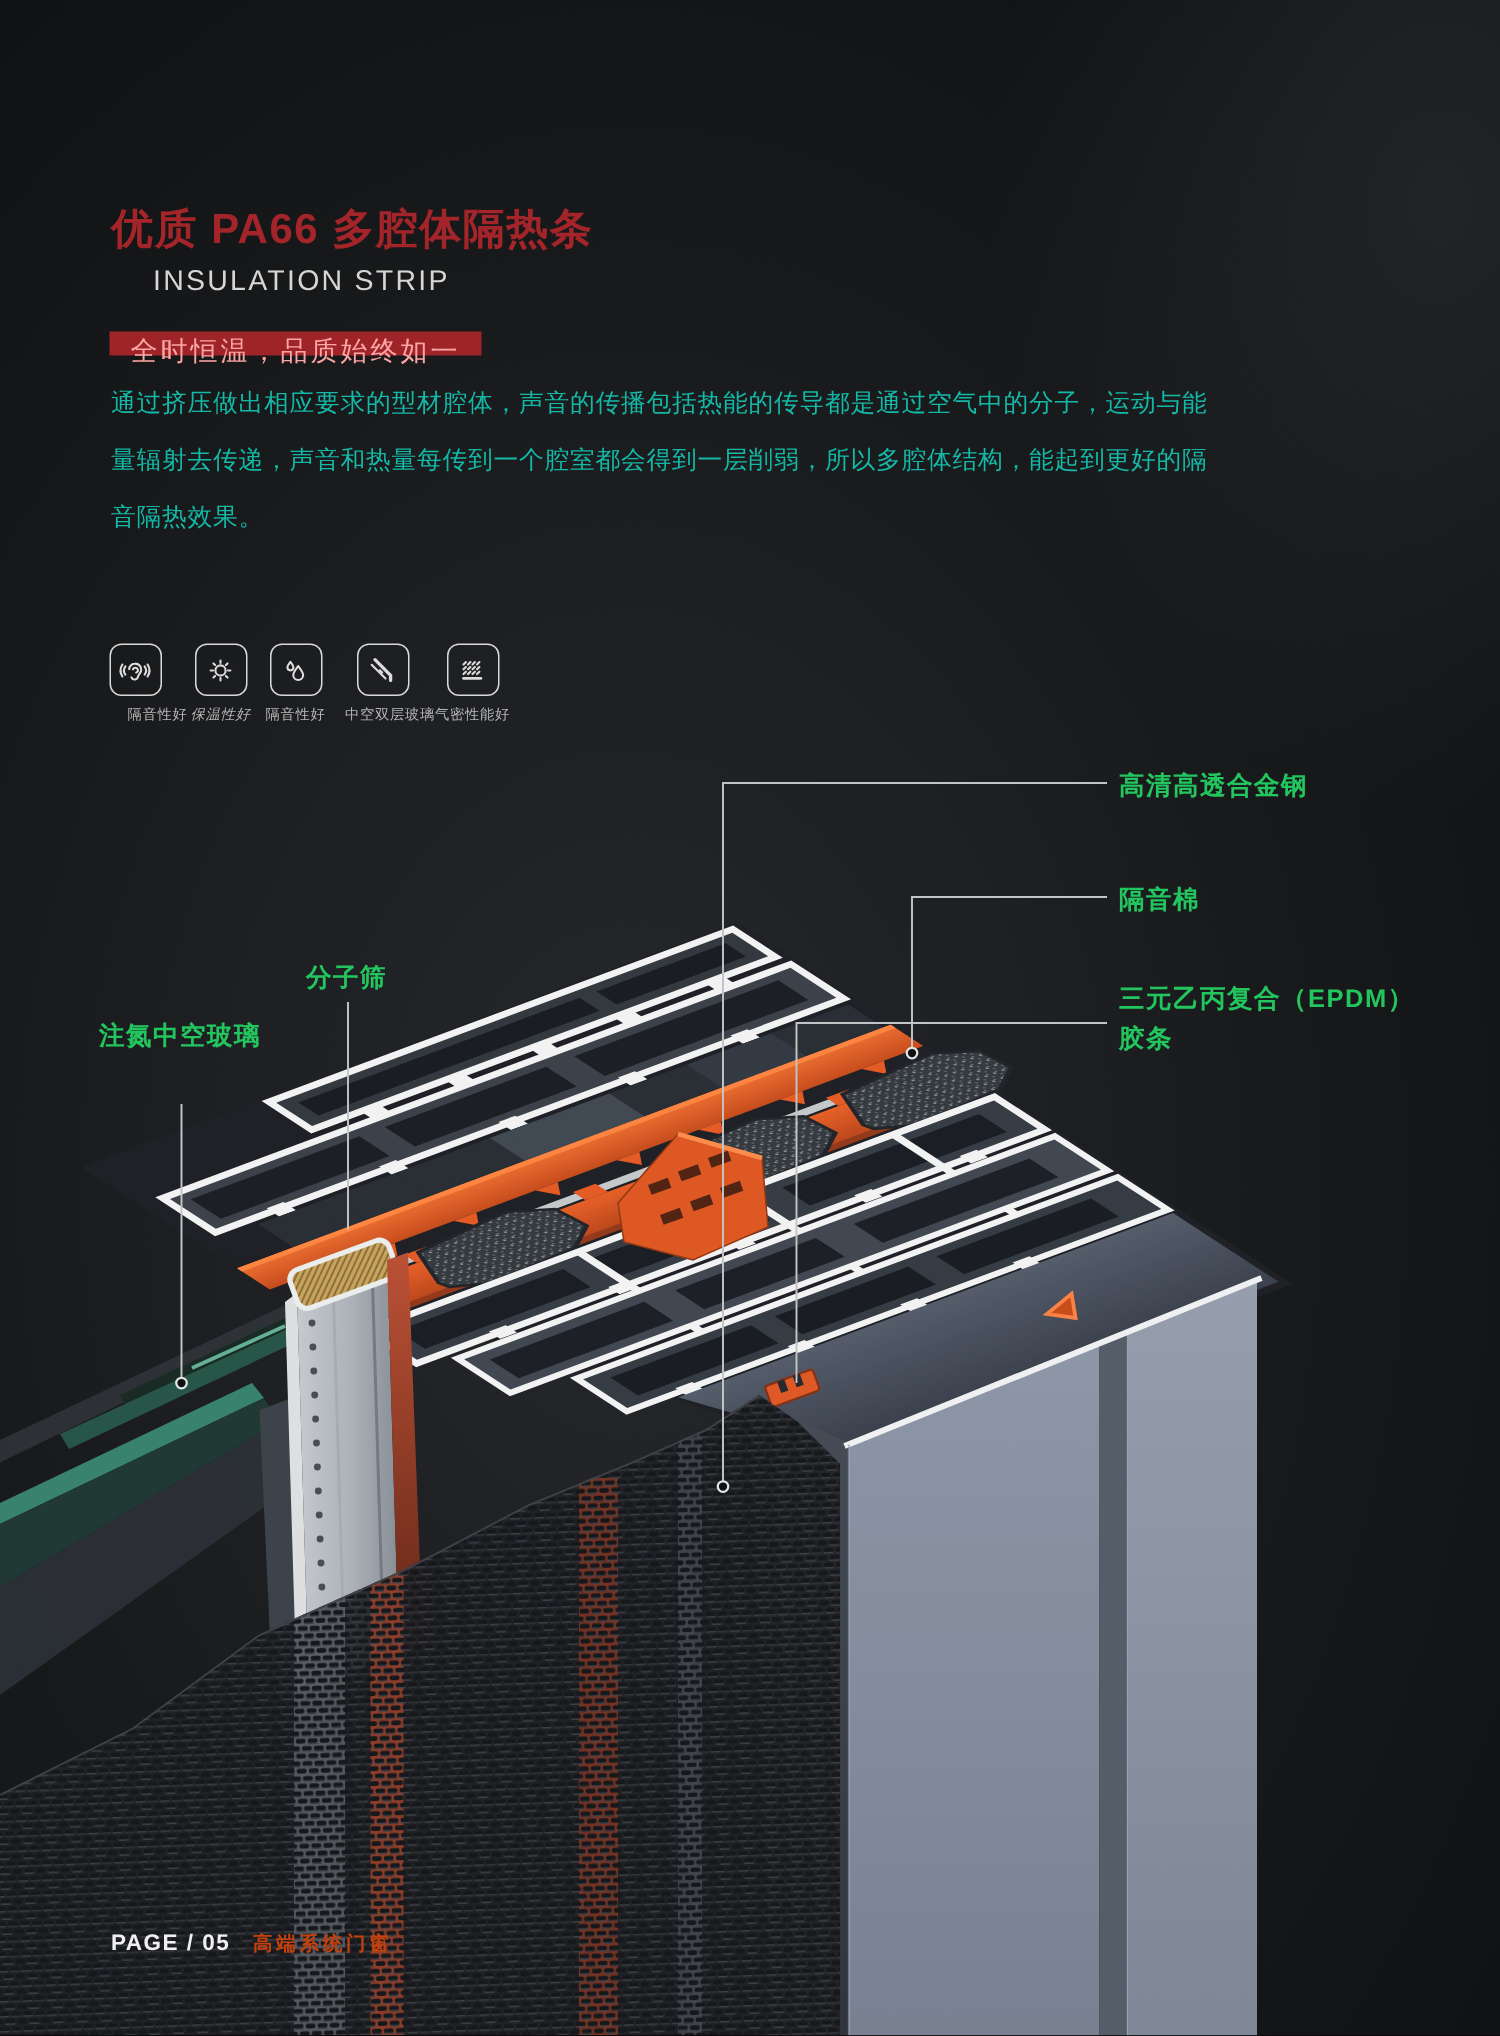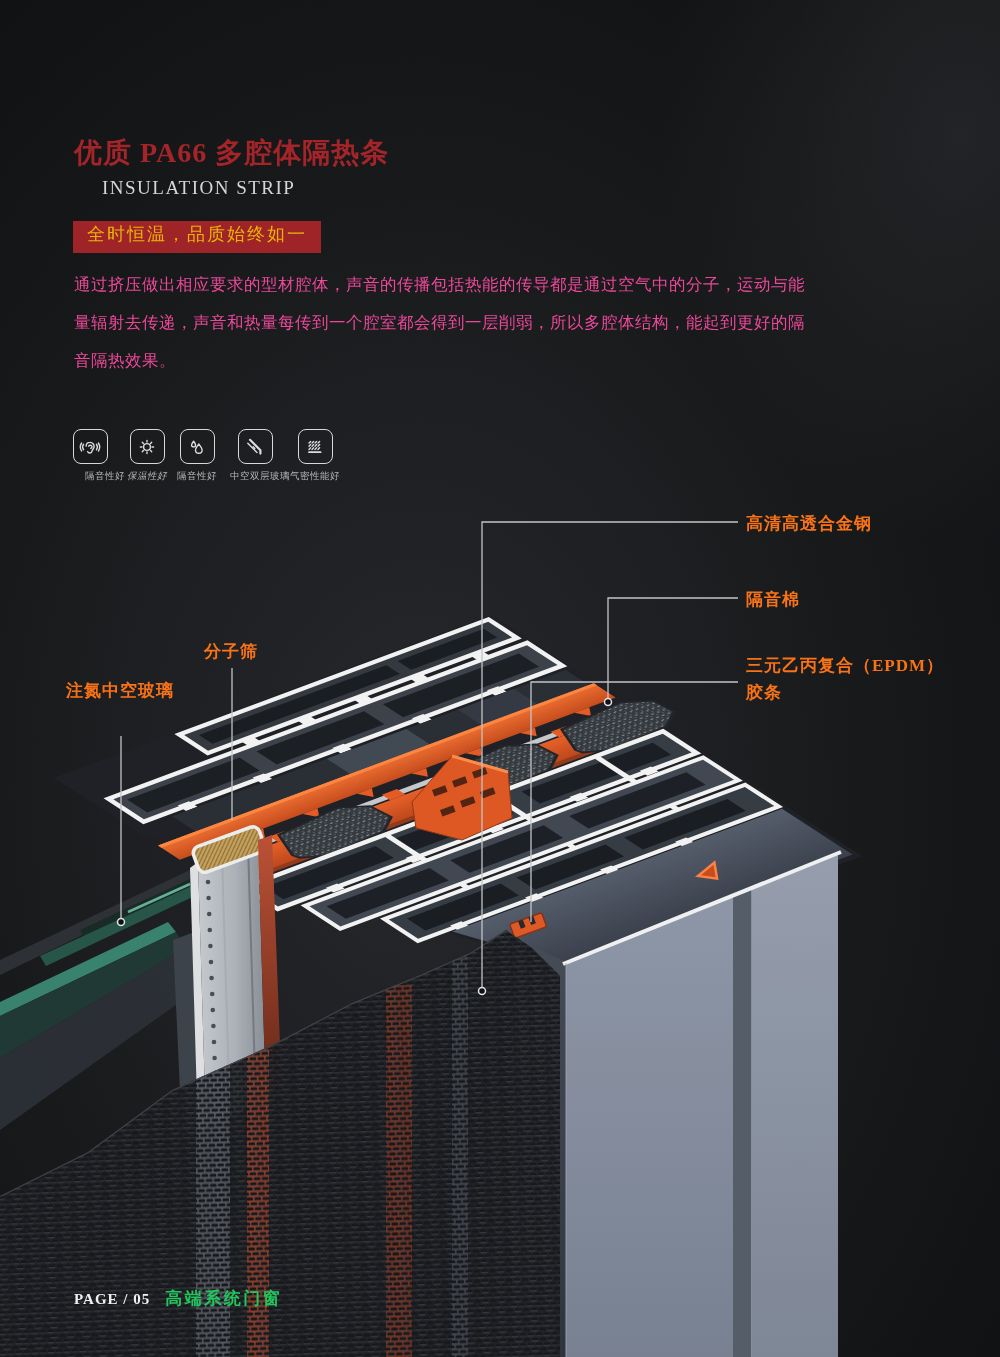--- a/index.html
+++ b/index.html
@@ -1,32 +1,32 @@
 <!DOCTYPE html>
 <html><head>
 <meta charset="utf-8">
 <style>
   html,body{margin:0;padding:0;background:#060708;}
   .page{position:relative;width:1000px;height:1357px;overflow:hidden;background:#0a0b0d;
         font-family:"Liberation Sans","DejaVu Sans",sans-serif;}
   .scene{position:absolute;left:0;top:0;width:1000px;height:1357px;display:block;}
-  .abs{position:absolute;font-family:Liberation Serif, serif;}
+  .abs{position:absolute;}
   .title{left:74px;top:134px;font-size:28px;font-weight:bold;color:#a32429;letter-spacing:1px;}
   .subtitle{left:75px;top:177px;font-size:19px;color:#d6d6d6;letter-spacing:1.5px;margin-left:27px;}
-  .banner{left:73px;top:221px;height:32px;line-height:27px;padding:0 14px;background:#9e2428;
-          color:#eab308;font-size:18px;letter-spacing:2px;}
-  .desc{left:74px;top:266px;width:740px;font-size:16.5px;line-height:38px;color:#ec4899;
+  .banner{left:73px;top:221px;height:16px;line-height:27px;padding:0 14px;background:#9e2428;
+          color:#fca5a5;font-size:18px;letter-spacing:2px;}
+  .desc{left:74px;top:250px;width:740px;font-size:16.5px;line-height:38px;color:#14b8a6;
         letter-spacing:0.5px;margin:0;}
   .feat{position:absolute;top:429px;width:70px;text-align:center;}
   .feat .box{width:33px;height:33px;border:1.5px solid #d9d9d9;border-radius:8px;margin:0 auto;
              display:flex;align-items:center;justify-content:center;}
   .feat .lbl{margin-top:6px;font-size:9.5px;color:#b6b6b6;white-space:nowrap;letter-spacing:0.5px;}
-  .callout{color:#f97316;font-size:17px;font-weight:bold;letter-spacing:1px;line-height:27px;}
+  .callout{color:#22c55e;font-size:17px;font-weight:bold;letter-spacing:1px;line-height:27px;}
   .footer{left:74px;top:1287px;font-size:15px;font-weight:bold;color:#f0f0f0;letter-spacing:1px;}
-  .footer .sub{font-size:17px;font-weight:bold;color:#22c55e;margin-left:15px;letter-spacing:2.5px;}
+  .footer .sub{font-size:13px;font-weight:bold;color:#c2410c;margin-left:15px;letter-spacing:2.5px;}
   svg .ic{stroke:#dcdcdc;stroke-width:1.4;fill:none;stroke-linecap:round;stroke-linejoin:round;}
 </style>
 </head>
 <body>
 
 <div class="page">
 
 <svg class="scene" width="1000" height="1357" viewBox="0 0 1000 1357">
   <defs>
     <radialGradient id="vg1" cx="42%" cy="58%" r="70%">

